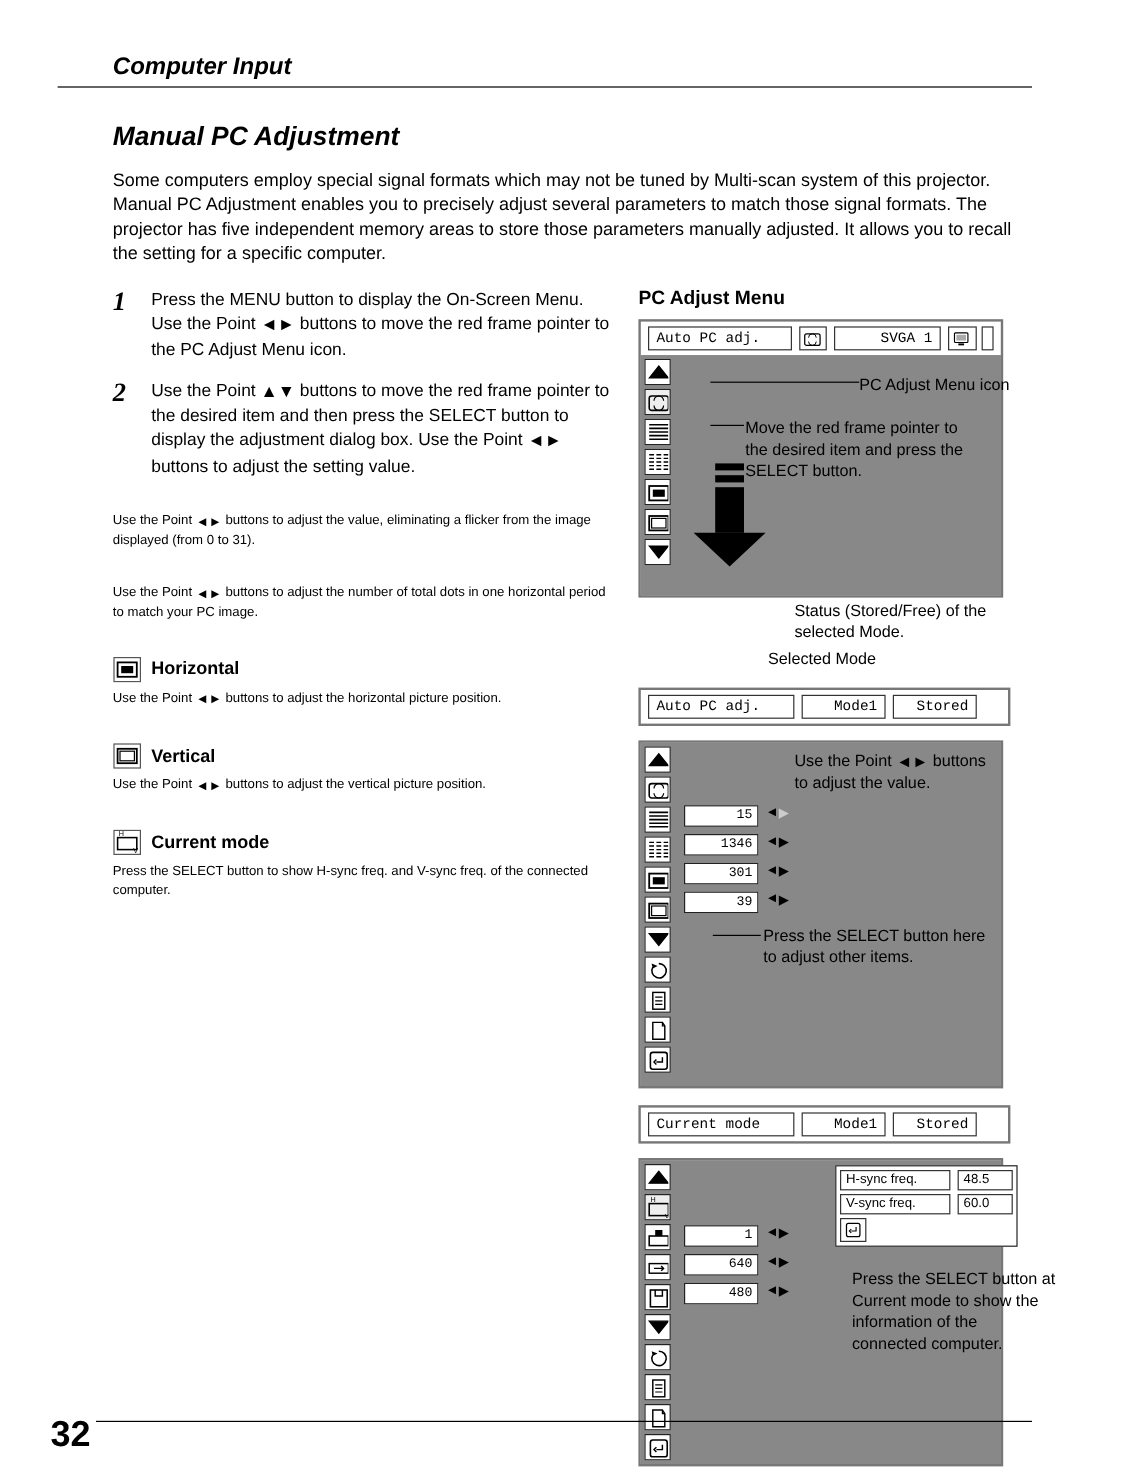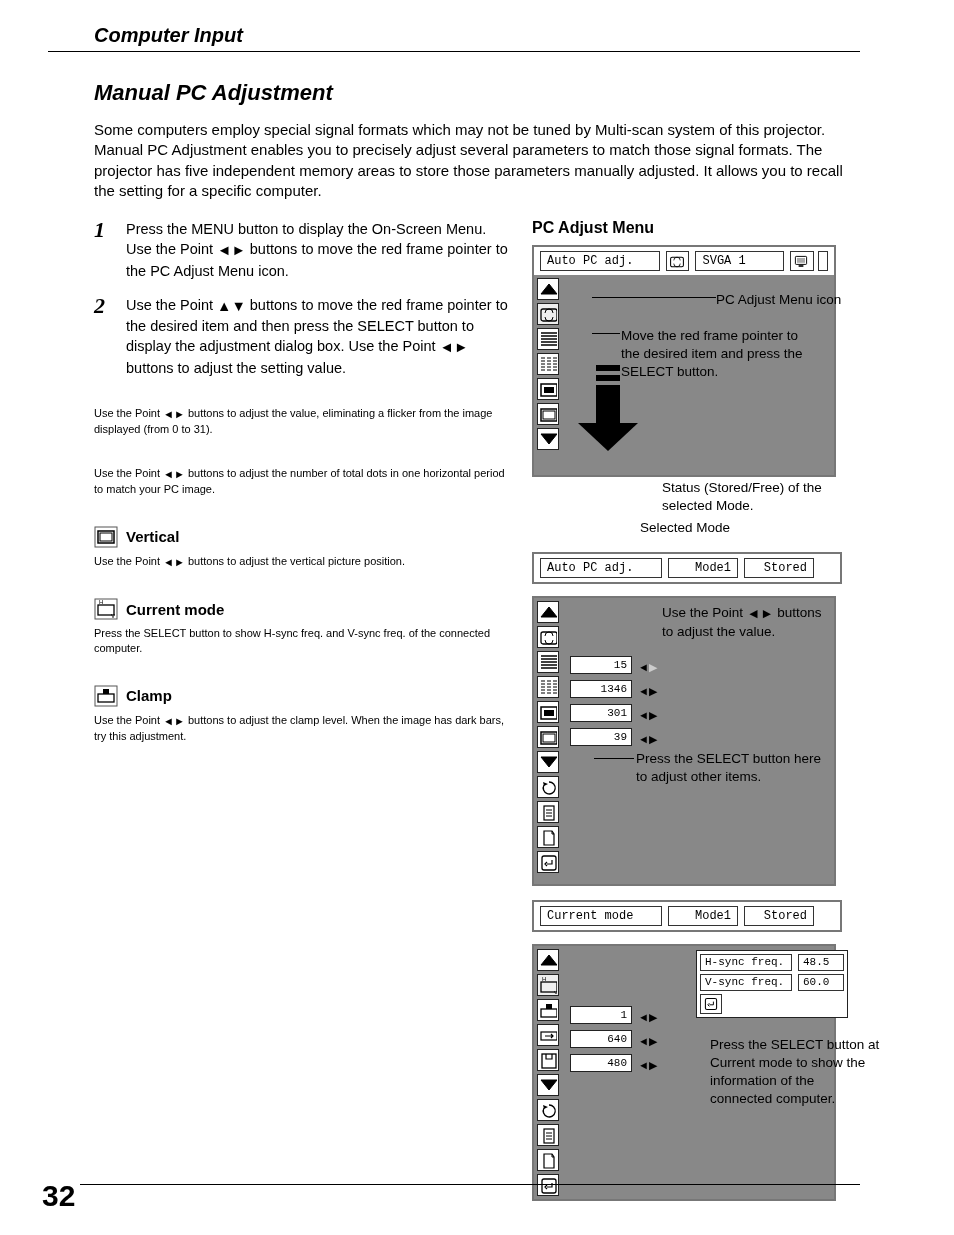--- a/index.html
+++ b/index.html
@@ -1,16 +1,16 @@
 <!DOCTYPE html>
 <html><head>
 <meta charset="utf-8">
 <style>
   html,body{margin:0;padding:0;background:#fff;color:#000;font-family:Helvetica,Arial,sans-serif}
-  .page{width:908px;height:1235px;position:relative;box-sizing:border-box;padding:24px 48px 30px 48px}
+  .page{width:908px;height:1235px;position:relative;box-sizing:border-box;padding:45px 48px 30px 48px}
   .sec-title{font-style:italic;font-weight:700;font-size:20px;margin:0 0 4px 46px}
   .rule{border:0;border-top:1px solid #000;margin:4px 0 0 0}
   .h1{font-style:italic;font-weight:700;font-size:22px;margin:28px 0 14px 46px}
   .intro{font-size:15px;line-height:1.35;margin:0 0 18px 46px;max-width:820px}
   .columns{display:flex;gap:18px;margin-left:46px}
   .left{width:420px}
   .right{flex:1}
   .step{display:flex;gap:12px;margin-bottom:14px}
   .num{font-family:Georgia,serif;font-style:italic;font-weight:700;font-size:22px;width:20px;flex-shrink:0;line-height:1}
   .stxt{font-size:14.5px;line-height:1.4}
@@ -18,44 +18,44 @@
   .item{margin-top:28px}
   .ih{display:flex;align-items:center;gap:8px;margin-bottom:6px}
   .ih .lbl{font-weight:700;font-size:15px}
   .ih svg,.ih .icon{flex-shrink:0}
   .idesc{font-size:11px;line-height:1.4}
   .menu-title{font-weight:700;font-size:16px;margin:0 0 8px 0}
   .osd{border:2px solid #777;background:#fff;margin-bottom:14px;position:relative}
   .osd-top{display:flex;align-items:center;gap:6px;padding:4px 6px}
   .osd-top .seg{border:1px solid #333;background:#fff;font-family:"Courier New",monospace;font-size:12px;padding:1px 6px;height:16px;line-height:16px}
   .osd-top .seg.wide1{width:108px}
-  .osd-top .seg.wide2{width:76px;text-align:left}
+  .osd-top .seg.wide2{width:76px;text-align:right}
   .osd-top .ticon{width:22px;height:18px;border:1px solid #333;background:#fff;display:flex;align-items:center;justify-content:center}
   .osd-top-right{display:flex;gap:4px}
   .osd-body{display:flex;background:#888}
   .vcol{width:26px;background:#888;padding:3px;display:flex;flex-direction:column;gap:3px}
   .cell{width:20px;height:20px;border:1px solid #222;background:#fff;display:flex;align-items:center;justify-content:center}
   .cell.sel{background:#eee}
   .cell svg{display:block}
   .main{flex:1;background:#888;position:relative}
   .rows{padding:4px 0}
-  .vrow{display:flex;align-items:flex-end;gap:6px;height:24px;padding-left:4px}
+  .vrow{display:flex;align-items:flex-start;gap:6px;height:24px;padding-left:4px}
   .valbox{width:56px;height:16px;border:1px solid #222;background:#fff;font-family:"Courier New",monospace;font-size:11px;text-align:right;padding-right:4px;line-height:16px}
   .arrows{display:flex;align-items:center;gap:0}
   .ab{color:#000;font-size:11px}
   .note{font-size:13.5px;line-height:1.35;position:absolute}
   .pline{position:absolute;background:#000}
   .bar2{border:2px solid #777;background:#fff;display:flex;align-items:center;gap:6px;padding:4px 6px;margin-bottom:12px}
   .bar2 .seg{border:1px solid #333;background:#fff;font-family:"Courier New",monospace;font-size:12px;padding:1px 6px;height:16px;line-height:16px}
   .bar2 .seg.wide1{width:108px}
   .bar2 .seg.wide3{width:56px;text-align:right}
   .infobox{border:1px solid #222;background:#fff;padding:3px;position:absolute}
   .infobox .irow{display:flex;gap:6px;margin-bottom:3px}
   .infobox .irow:last-child{margin-bottom:0}
-  .infobox .irow .seg{border:1px solid #333;font-family:Liberation Mono, monospace;font-size:11px;padding:0 4px;height:15px;line-height:15px}
+  .infobox .irow .seg{border:1px solid #333;font-family:Liberation Sans, sans-serif;font-size:11px;padding:0 4px;height:15px;line-height:15px}
   .infobox .irow .seg.l{width:82px}
   .infobox .irow .seg.v{width:36px;}
   .infobox .retcell{width:20px;height:18px;border:1px solid #333;display:flex;align-items:center;justify-content:center}
   .pgnum{position:absolute;left:42px;bottom:22px;font-weight:700;font-size:30px}
   .bottomrule{border:0;border-top:1px solid #000;position:absolute;left:80px;right:48px;bottom:42px}
   .bigarrow{position:absolute}
 </style>
 </head>
 <body>
 
@@ -152,20 +152,30 @@
       </div>
 
       <div class="item">
         <div class="idesc"><span>Use the Point </span><span class="tri">◄►</span><span> buttons to adjust the value, eliminating a flicker from the image displayed (from 0 to 31).</span></div>
       </div>
 
       <div class="item">
         <div class="idesc"><span>Use the Point </span><span class="tri">◄►</span><span> buttons to adjust the number of total dots in one horizontal period to match your PC image.</span></div>
       </div>
 
+      <div class="item">
+        <div class="ih">
+          <svg width="24" height="22">
+              <rect x="1" y="1" width="22" height="20" fill="none" stroke="#555"></rect>
+              <use href="#i-hrect" x="2" y="1"></use>
+            </svg>
+          <span class="lbl">Horizontal</span>
+        </div>
+        <div class="idesc"><span>Use the Point </span><span class="tri">◄►</span><span> buttons to adjust the horizontal picture position.</span></div>
+      </div>
 
       <div class="item">
         <div class="ih">
           <svg width="24" height="22">
               <rect x="1" y="1" width="22" height="20" fill="none" stroke="#555"></rect>
               <use href="#i-vrect" x="2" y="1"></use>
             </svg>
           <span class="lbl">Vertical</span>
         </div>
         <div class="idesc"><span>Use the Point </span><span class="tri">◄►</span><span> buttons to adjust the vertical picture position.</span></div>
@@ -175,30 +185,20 @@
         <div class="ih">
           <svg width="24" height="22">
               <rect x="1" y="1" width="22" height="20" fill="none" stroke="#555"></rect>
               <use href="#i-hv" x="2" y="1"></use>
             </svg>
           <span class="lbl">Current mode</span>
         </div>
         <div class="idesc">Press the SELECT button to show H-sync freq. and V-sync freq. of the connected computer.</div>
       </div>
 
-      <div class="item">
-        <div class="ih">
-          <svg width="24" height="22">
-              <rect x="1" y="1" width="22" height="20" fill="none" stroke="#555"></rect>
-              <use href="#i-clamp" x="2" y="1"></use>
-            </svg>
-          <span class="lbl">Clamp</span>
-        </div>
-        <div class="idesc"><span>Use the Point </span><span class="tri">◄►</span><span> buttons to adjust the clamp level. When the image has dark bars, try this adjustment.</span></div>
-      </div>
     </div>
 
     <div class="right" style="position:relative">
       <div class="menu-title">PC Adjust Menu</div>
 
       <div class="osd" style="width:300px">
         <div class="osd-top">
           <div class="seg wide1">Auto PC adj.</div>
           <div class="ticon">
               <svg width="18" height="14">

